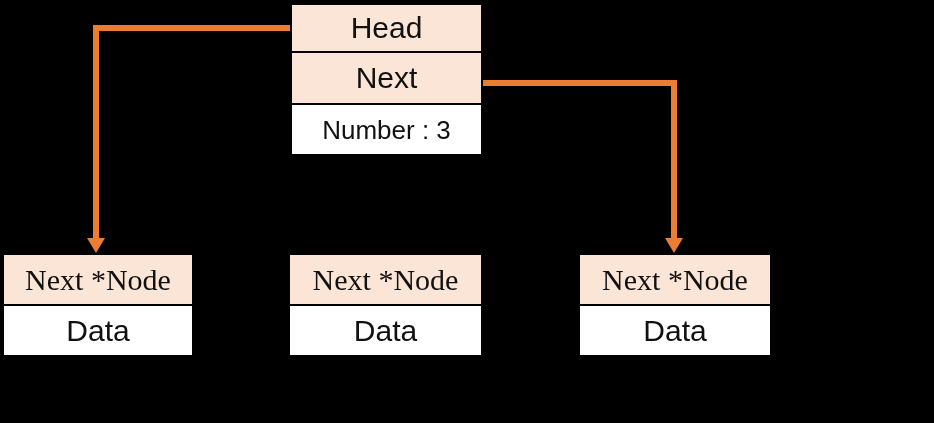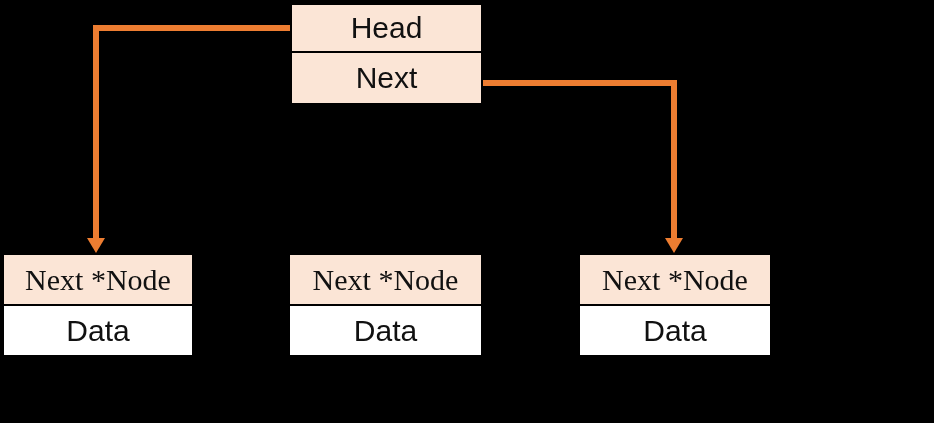--- a/index.html
+++ b/index.html
@@ -78,20 +78,21 @@
     </g>
     <g>
       <path d="M 483 83 L 674 83 L 674 240"></path>
       <polygon points="665,238 683,238 674,253"></polygon>
     </g>
   </svg>
 
   <div class="header-box">
     <div class="cell peach row-head">Head</div>
     <div class="cell peach row-tail">Next</div>
+    <div class="cell white row-number">Number : 3</div>
   </div>
 
   <div class="node node-1">
     <div class="cell peach pointer-cell">Next *Node</div>
     <div class="cell white data-cell">Data</div>
   </div>
 
   <div class="node node-2">
     <div class="cell peach pointer-cell">Next *Node</div>
     <div class="cell white data-cell">Data</div>

